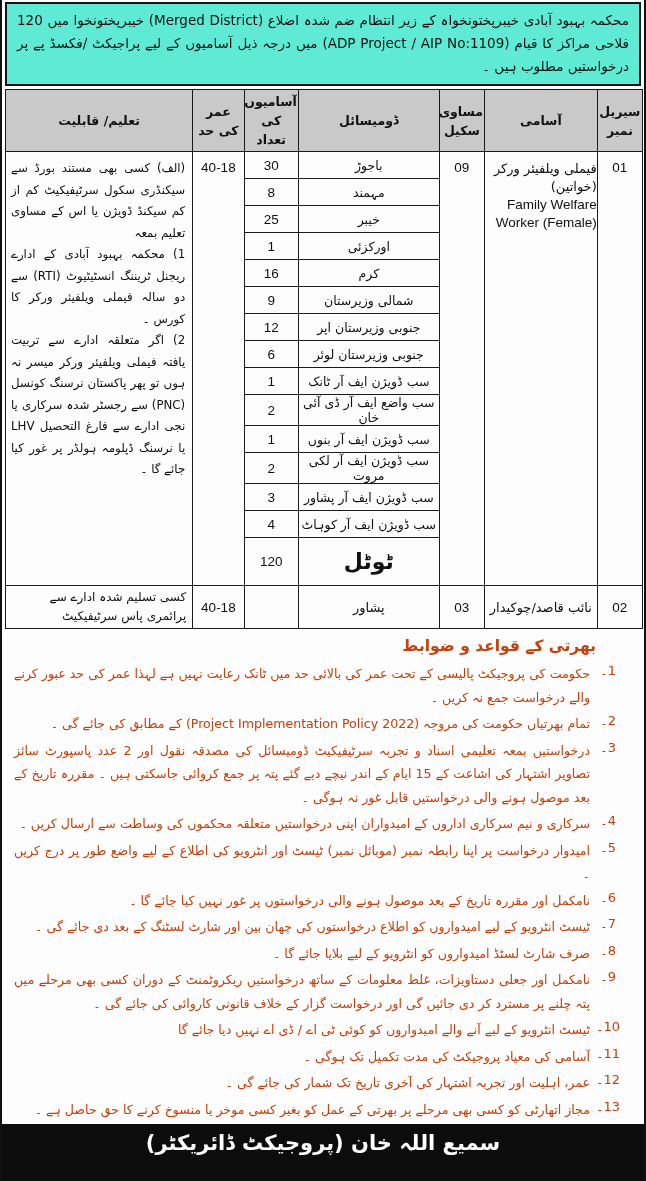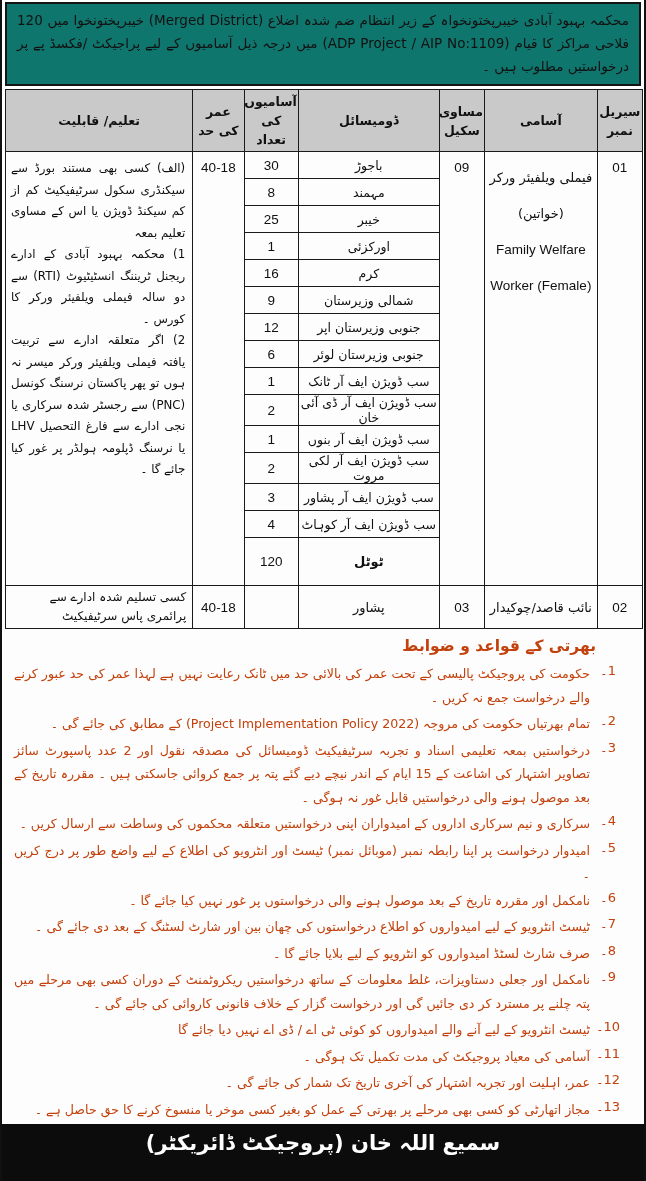--- a/index.html
+++ b/index.html
@@ -5,36 +5,36 @@
   * { margin:0; padding:0; box-sizing:border-box; }
   html,body { background:#e8e8e8; }
   body { width:646px; height:1181px; font-family:"DejaVu Sans", sans-serif; }
   .page { width:646px; height:1181px; background:#fdfdfd; border-left:2px solid #101010; border-right:2px solid #101010; overflow:hidden; display:flex; flex-direction:column; }
 
   
   .title-band { background:#0c0c0c; height:44px; display:flex; align-items:center; justify-content:center; flex:none; }
   .title-band .big-title { color:#ffffff; font-size:29px; font-weight:bold; direction:rtl; letter-spacing:1px; text-shadow:0 0 1px #fff; }
 
   
-  .intro-box { margin:2px 3px; border:2px solid #141414; background:#0f766e; padding:5px 10px 6px 10px; direction:rtl; text-align:justify; font-size:13.5px; line-height:23px; color:#111; flex:none; }
+  .intro-box { margin:2px 3px; border:2px solid #141414; background:#5eead4; padding:5px 10px 6px 10px; direction:rtl; text-align:justify; font-size:13.5px; line-height:23px; color:#111; flex:none; }
 
   
   table.vac { border-collapse:collapse; margin:1px 3px; table-layout:fixed; width:638px; flex:none; direction:rtl; }
   table.vac th, table.vac td { border:1.5px solid #1a1a1a; color:#101010; overflow:hidden; }
   table.vac th { background:#c9c9c9; font-size:12.5px; font-weight:bold; height:54px; line-height:19px; padding:2px 1px; }
   .col-serial { width:45px; } .col-post { width:112px; } .col-scale { width:45px; }
   .col-domicile { width:140px; } .col-count { width:54px; } .col-age { width:51px; } .col-edu { width:186px; }
   td.center { text-align:center; }
   td.topalign { vertical-align:top; padding-top:8px; }
   .num { font-family:"Liberation Sans", sans-serif; font-size:13.5px; }
   td.district { font-size:12.5px; text-align:center; height:27px; }
   td.dcount { text-align:center; height:27px; }
   td.total-row { height:48px; }
-  td.total-label { font-size:13px; font-weight:bold; text-align:center; }
-  .post-cell { text-align:center; font-size:13px; line-height:36px;margin-left:12px; }
+  td.total-label { font-size:22px; font-weight:bold; text-align:center; }
+  .post-cell { font-size:13px; line-height:18px;margin-left:12px; }
   .post-en { font-family:Liberation Sans, sans-serif; font-size:13.5px; direction:ltr; }
   td.edu-cell { font-size:11.8px; line-height:21.5px; text-align:justify; padding:6px 7px 4px 5px; white-space:pre-line; vertical-align:top;margin-left:44px; }
   td.edu-cell2 { font-size:12px; line-height:19px; text-align:right; padding:2px 6px; }
   tr.row2 td { height:38px; }
   td.dom-right { text-align:center; font-size:13px; }
 
   
   .rules { flex:1; direction:rtl; padding:4px 6px 0 6px; color:#c2410c; }
   .rules-heading { font-size:15.5px; font-weight:bold; text-align:right; padding:3px 42px 7px 0; }
   .rule { display:flex; direction:rtl; margin-bottom:3px; padding-right:12px; }
@@ -117,21 +117,21 @@
         </tr>
       <tr>
           <td class="district">جنوبی وزیرستان لوئر</td>
           <td class="dcount num">6</td>
         </tr>
       <tr>
           <td class="district">سب ڈویژن ایف آر ٹانک</td>
           <td class="dcount num">1</td>
         </tr>
       <tr>
-          <td class="district">سب ڈویژن ایف آر ڈی آئی خان</td>
+          <td class="district">سب واضع ایف آر ڈی آئی خان</td>
           <td class="dcount num">2</td>
         </tr>
       <tr>
           <td class="district">سب ڈویژن ایف آر بنوں</td>
           <td class="dcount num">1</td>
         </tr>
       <tr>
           <td class="district">سب ڈویژن ایف آر لکی مروت</td>
           <td class="dcount num">2</td>
         </tr>

